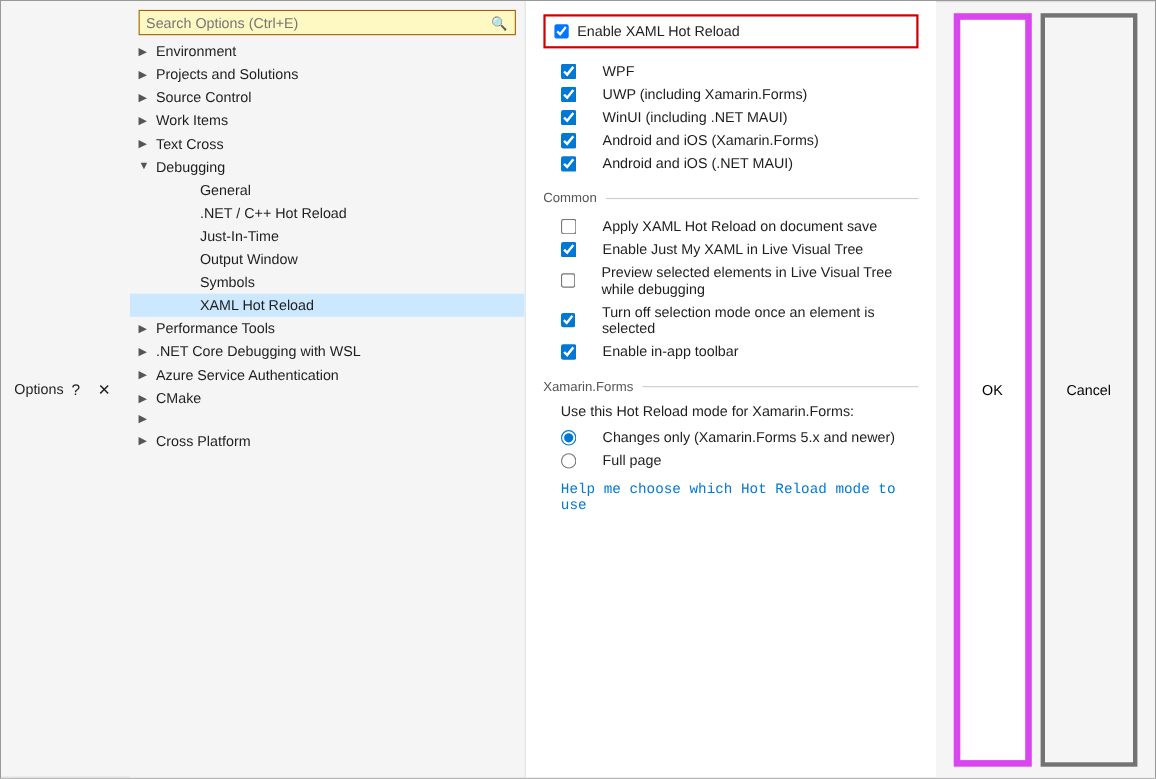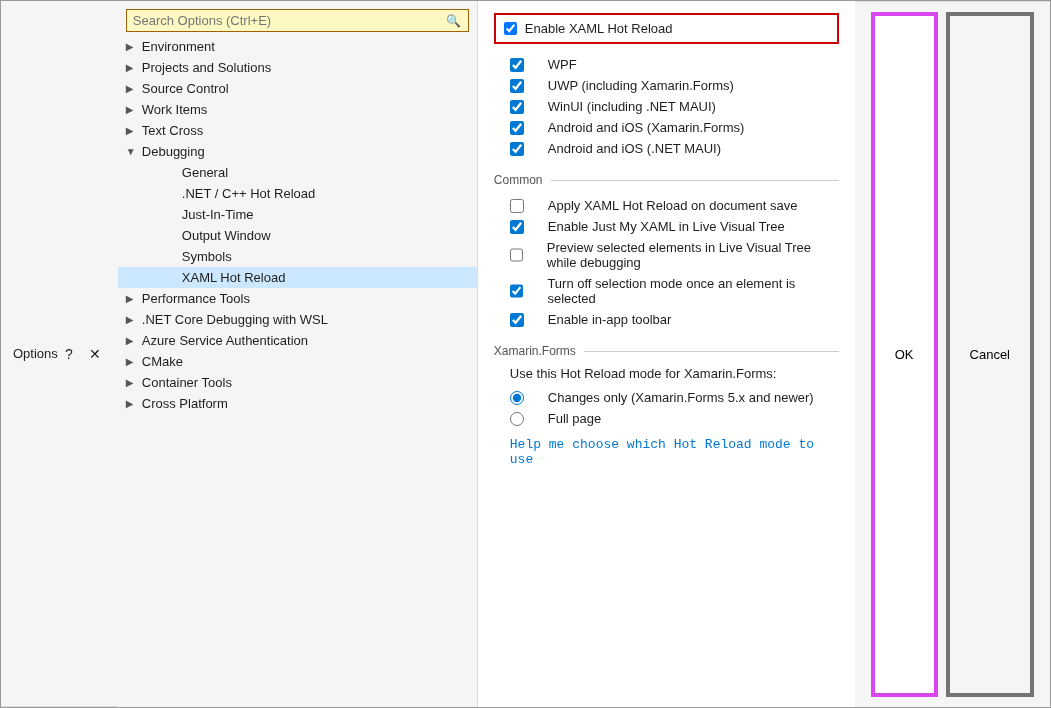--- a/index.html
+++ b/index.html
@@ -168,21 +168,21 @@
       border-top: 1px solid #ddd;
     }
     .btn {
       padding: 5px 20px;
       font-size: 13px;
       cursor: pointer;
       border: 4px solid #737373;
       background: #f5f5f5;
     }
     .btn.primary {
-      border: 4px solid #d946ef;
+      border: 6px solid #d946ef;
       background: white;
     }
     .scrollable-tree {
       height: 100%;
       overflow-y: scroll;
     }
     .scrollable-tree::-webkit-scrollbar { width: 12px; }
     .scrollable-tree::-webkit-scrollbar-track { background: #f0f0f0; }
     .scrollable-tree::-webkit-scrollbar-thumb { background: #c0c0c0; }
     .right-scroll-wrapper {
@@ -276,21 +276,20 @@
             <div class="tree-item">
               <span class="arrow">▶</span>
               <span class="label">Azure Service Authentication</span>
             </div>
             <div class="tree-item">
               <span class="arrow">▶</span>
               <span class="label">CMake</span>
             </div>
             <div class="tree-item">
               <span class="arrow">▶</span>
-              <span class="label">Container Tools</span>
             </div>
             <div class="tree-item">
               <span class="arrow">▶</span>
               <span class="label">Cross Platform</span>
             </div>
           </div>
       </div>
     </div>
 
     <div class="right-panel">

